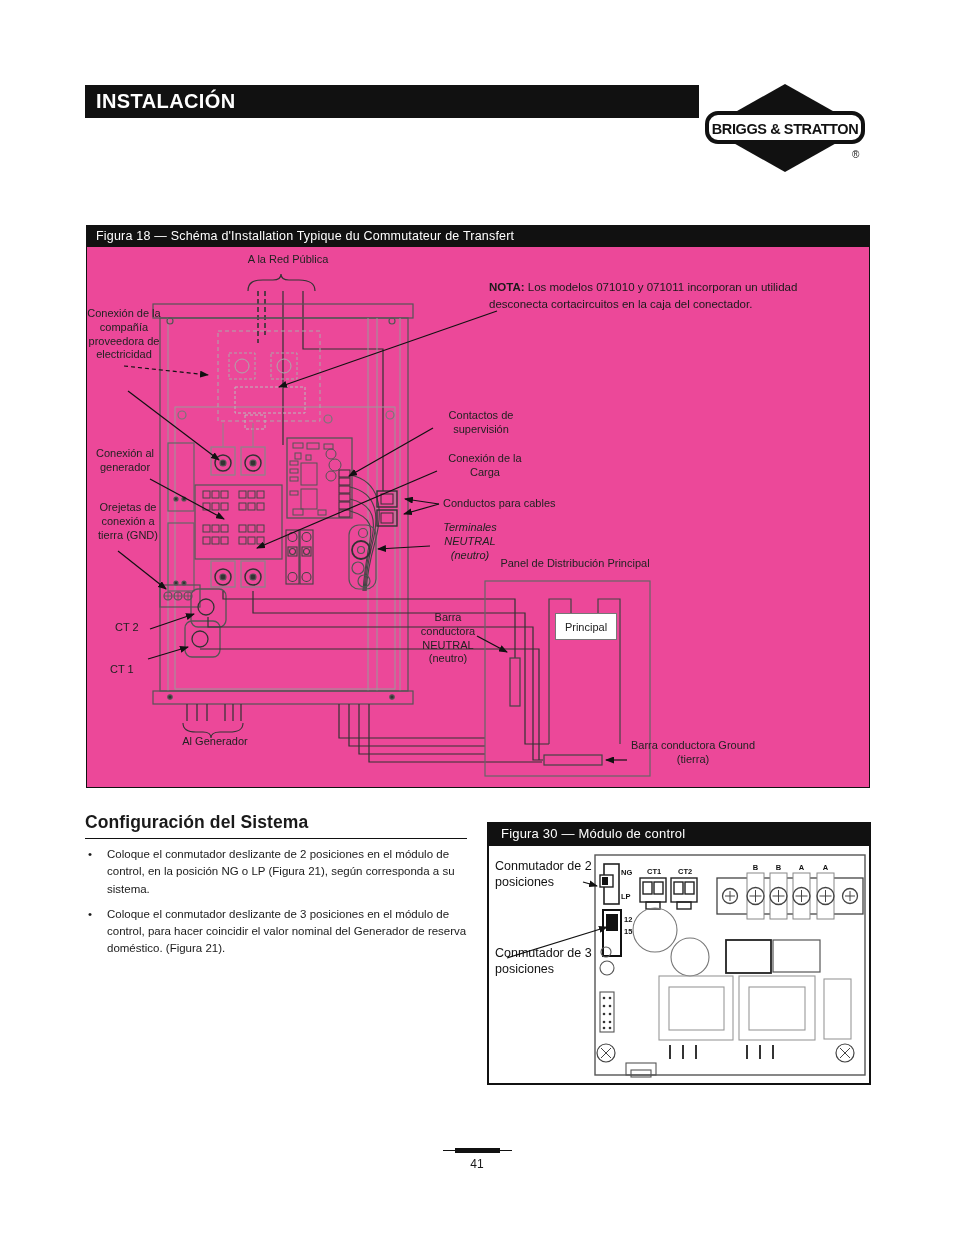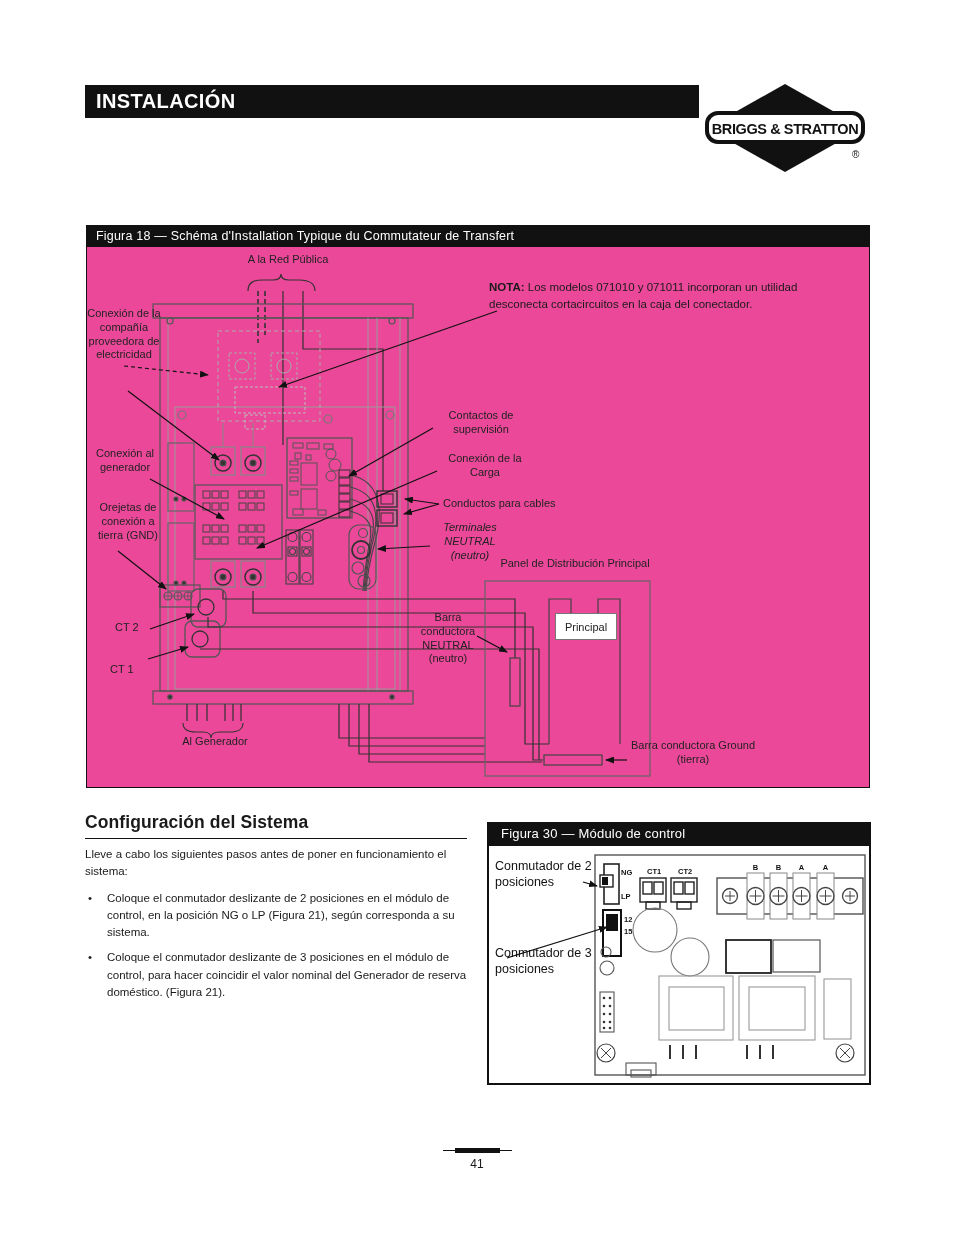--- a/index.html
+++ b/index.html
@@ -286,21 +286,20 @@
           <span>Principal</span>
         </div>
       <div class="lbl" style="left:328px;top:364px;width:66px;">Barra conductora NEUTRAL (neutro)</div>
       <div class="lbl" style="left:536px;top:492px;width:140px;">Barra conductora Ground (tierra)</div>
       <div class="lbl nowrap" style="left:90px;top:488px;width:76px;">Al Generador</div>
     </div>
   </div>
 
   <div class="abs cfg">
     <h2>Configuración del Sistema</h2>
-    <p>Lleve a cabo los siguientes pasos antes de poner en funcionamiento el sistema:</p>
     <div class="bullet-row">
       <span class="bullet-mark">•</span>
       <span class="bullet-text">Coloque el conmutador deslizante de 2 posiciones en el módulo de control, en la posición NG o LP (Figura 21), según corresponda a su sistema.</span>
     </div>
     <div class="bullet-row">
       <span class="bullet-mark">•</span>
       <span class="bullet-text">Coloque el conmutador deslizante de 3 posiciones en el módulo de control, para hacer coincidir el valor nominal del Generador de reserva doméstico. (Figura 21).</span>
     </div>
   </div>
 

